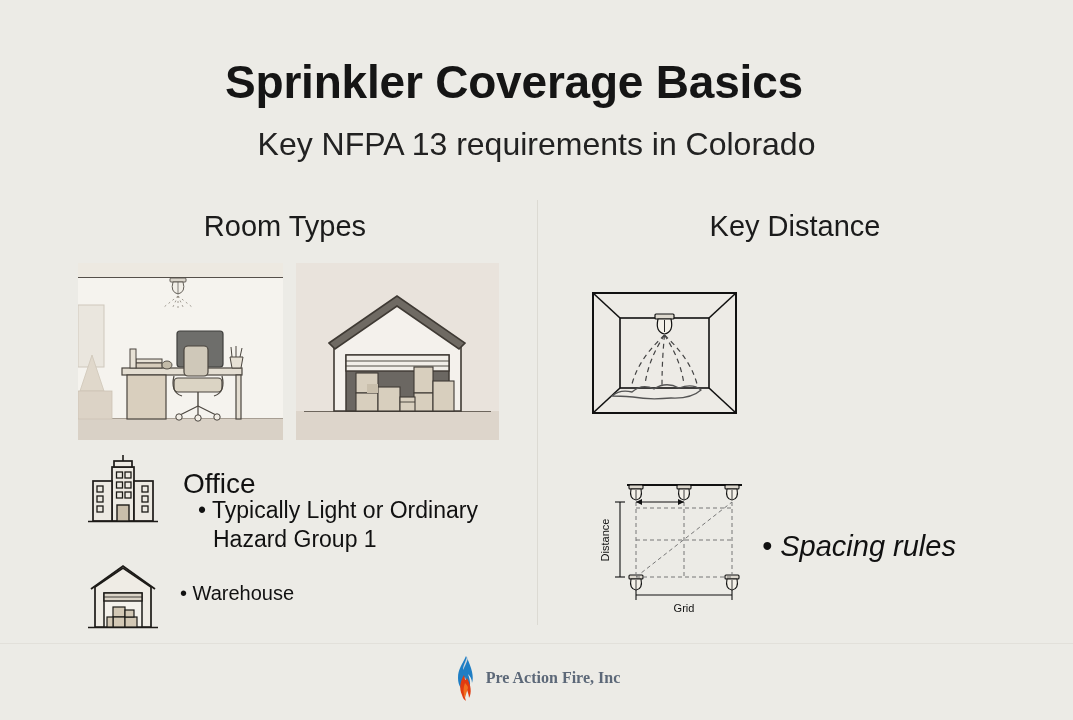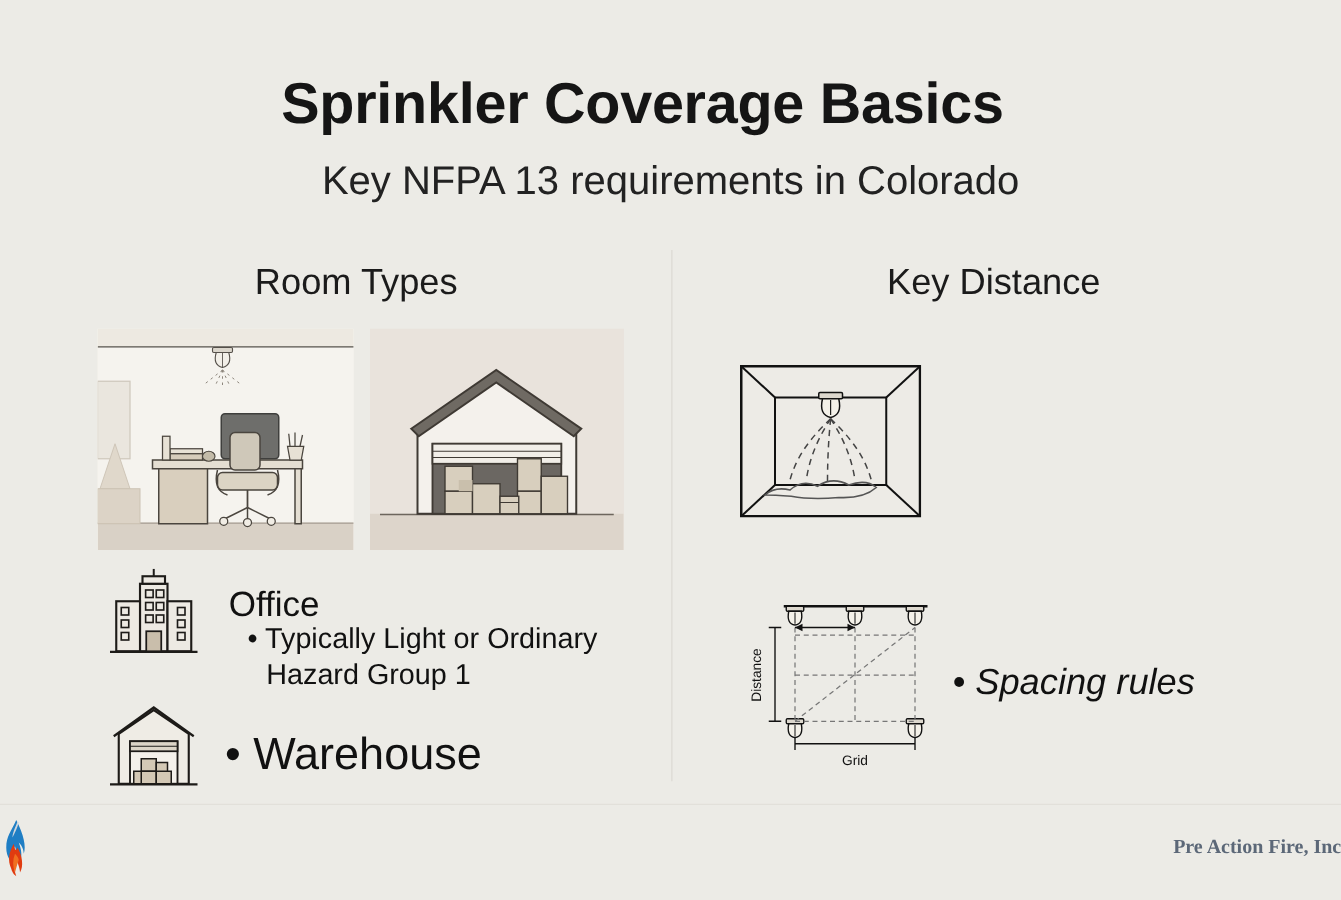--- a/index.html
+++ b/index.html
@@ -97,21 +97,21 @@
     font-size: 23px;
     line-height: 1.28;
     color: #111;
     text-indent: -15px;
     padding-left: 15px;
     margin-left: 15px;
   }
   #bullet-warehouse {
     position: absolute;
     left: 180px; top: 582px;
-    font-size: 36px;
+    font-size: 20px;
     color: #111;
   }
 
   
   #diagram-coverage {
     position: absolute;
     left: 592px; top: 292px;
     width: 145px; height: 122px;
   }
   #diagram-spacing {
@@ -133,21 +133,21 @@
     left: 0; top: 643px;
     width: 1073px; height: 1px;
     background: #e2e0da;
   }
   #footer-logo {
     position: absolute;
     left: 0; top: 655px;
     width: 1073px;
     display: flex;
     align-items: center;
-    justify-content: space-between;
+    justify-content: center;
     gap: 7px;
   }
   #footer-flame { width: 26px; height: 46px; display: block; }
   #footer-text {
     font-family: "Liberation Serif", serif;
     font-size: 16px;
     font-weight: 700;
     color: #5c6878;
   }
 </style>

